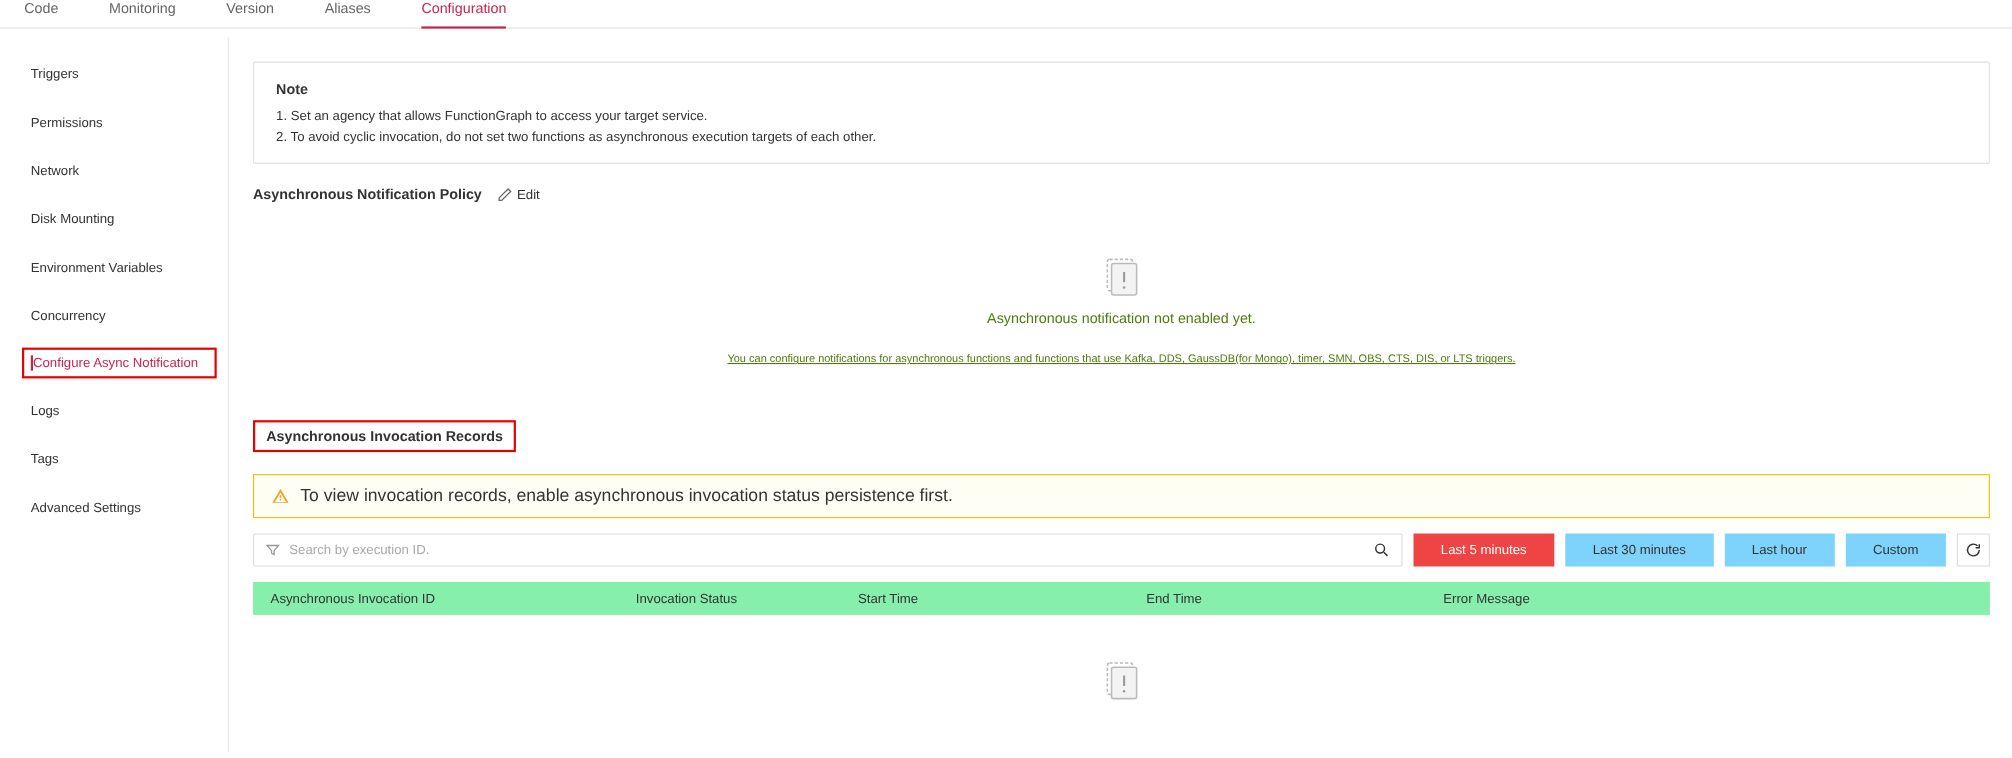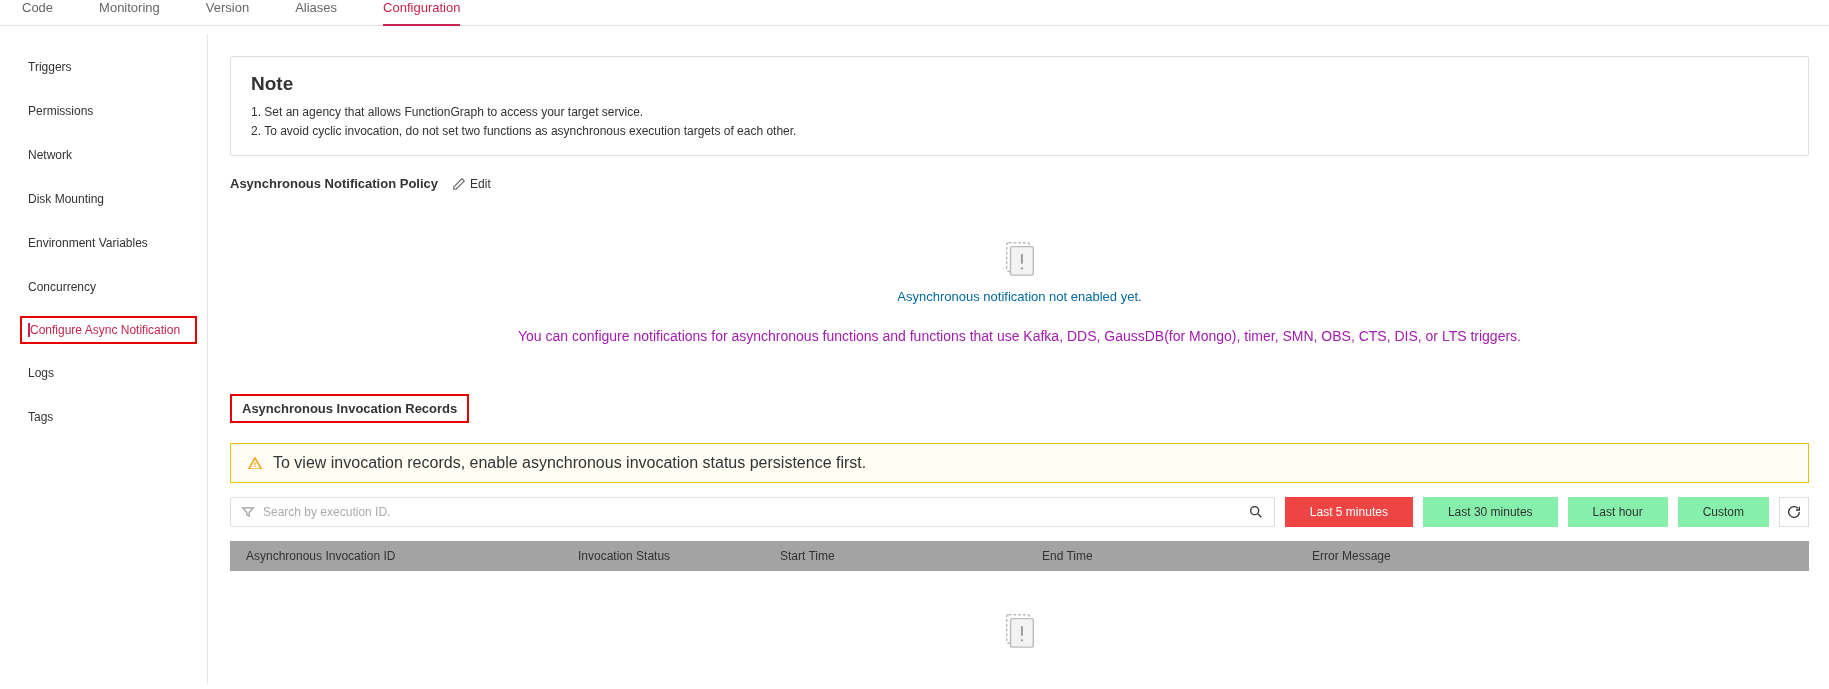--- a/index.html
+++ b/index.html
@@ -11,47 +11,47 @@
 
 .content-wrap { display: flex; margin-top: 8px; }
 .sidebar { width: 198px; border-right: 1px solid #e5e5e5; background: #fff; padding-top: 18px; margin-left: 10px; min-height: 650px; }
 .sidebar-item { padding: 8px 0 8px 18px; color: #333; font-size: 12px; cursor: pointer; margin-bottom: 14px; }
 .sidebar-item.active { color: #c7254e; border-left: 2px solid #c7254e; padding-left: 16px; }
 .sidebar-highlight { border: 2px solid #e60000; margin: 0 10px 14px 10px; padding: 5px 6px; }
 .sidebar-highlight .sidebar-item { margin: 0; padding: 0; }
 
 .main { flex: 1; padding: 22px 20px 0 22px; }
 .note-box { border: 1px solid #e0e0e0; border-radius: 2px; padding: 16px 20px 14px 20px; margin-bottom: 20px; }
-.note-title { font-weight: bold; margin-bottom: 8px; font-size: 19px; }
+.note-title { font-weight: bold; margin-bottom: 8px; font-size: 13px; }
 .note-line { font-size: 12px; color: #333; line-height: 1.6; }
 
 .section-row { display: flex; align-items: center; margin-bottom: 20px; }
 .section-title { font-weight: bold; font-size: 13px; margin-right: 14px; }
 .edit-link { display: flex; align-items: center; gap: 4px; color: #333; cursor: pointer; font-size: 12px; }
 
 .empty-area { text-align: center; padding: 28px 0 10px 0; }
 .empty-icon { width: 38px; height: 38px; margin: 0 auto 12px auto; }
-.empty-text { color: #0369a1; font-size: 13px; margin-bottom: 24px; }
-.empty-desc { color: #a21caf; font-size: 14px; }
+.empty-text { color: #4d7c0f; font-size: 13px; margin-bottom: 24px; }
+.empty-desc { color: #4d7c0f; font-size: 10px; text-decoration: underline; }
 
 .records-title-box { border: 2px solid #e60000; display: inline-block; padding: 5px 10px; margin-bottom: 20px; }
 .records-title-box .section-title { margin: 0; }
 
 .warn-box { border: 1px solid #e6c200; background: #fffef5; padding: 10px 16px; display: flex; align-items: center; gap: 10px; margin-bottom: 14px; }
 .warn-text { font-size: 16px; color: #333; }
 
 .search-row { display: flex; gap: 10px; align-items: stretch; margin-bottom: 14px; }
 .search-box { flex: 1; border: 1px solid #ddd; border-radius: 2px; display: flex; align-items: center; padding: 0 10px; height: 30px; }
 .search-box input { border: none; outline: none; flex: 1; font-size: 12px; padding-left: 8px; font-family: inherit; }
 .search-box input::placeholder { color: #aaa; }
-.time-btn { height: 30px; padding: 0 24px; display: flex; align-items: center; justify-content: center; font-size: 12px; cursor: pointer; border: 1px solid transparent; background: #86efac; color: #333; }
+.time-btn { height: 30px; padding: 0 24px; display: flex; align-items: center; justify-content: center; font-size: 12px; cursor: pointer; border: 1px solid transparent; background: #7dd3fc; color: #333; }
 .time-btn.active { background: #ef4444; color: #fff; }
 .refresh-btn { width: 30px; height: 30px; border: 1px solid #ddd; display: flex; align-items: center; justify-content: center; cursor: pointer; }
 
-.table-header { display: flex; background: #a3a3a3; height: 30px; align-items: center; padding: 0 10px; font-size: 12px; font-weight: 500; }
+.table-header { display: flex; background: #86efac; height: 30px; align-items: center; padding: 0 10px; font-size: 12px; font-weight: 500; }
 .th { padding-left: 6px; }
 .th1 { width: 332px; }
 .th2 { width: 202px; }
 .th3 { width: 262px; }
 .th4 { width: 270px; }
 .th5 { flex: 1; }
 
 .empty-table { text-align: center; padding: 40px 0 0 0; }
 
 svg.pencil { width: 14px; height: 14px; }
@@ -77,20 +77,21 @@
     <div class="sidebar-item">Permissions</div>
     <div class="sidebar-item">Network</div>
     <div class="sidebar-item">Disk Mounting</div>
     <div class="sidebar-item">Environment Variables</div>
     <div class="sidebar-item">Concurrency</div>
     <div class="sidebar-highlight">
       <div class="sidebar-item active">Configure Async Notification</div>
     </div>
     <div class="sidebar-item">Logs</div>
     <div class="sidebar-item">Tags</div>
+    <div class="sidebar-item">Advanced Settings</div>
   </div>
 
   <div class="main">
     <div class="note-box">
       <div class="note-title">Note</div>
       <div class="note-line">1. Set an agency that allows FunctionGraph to access your target service.</div>
       <div class="note-line">2. To avoid cyclic invocation, do not set two functions as asynchronous execution targets of each other.</div>
     </div>
 
     <div class="section-row">

